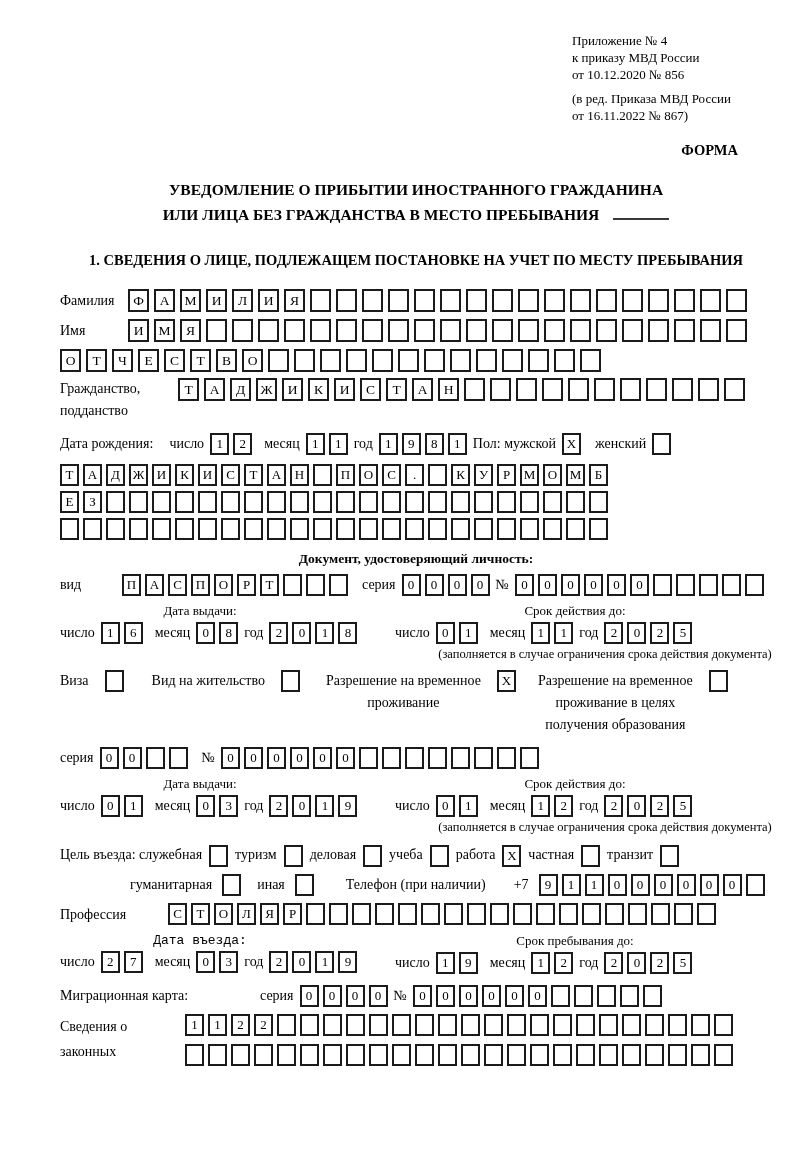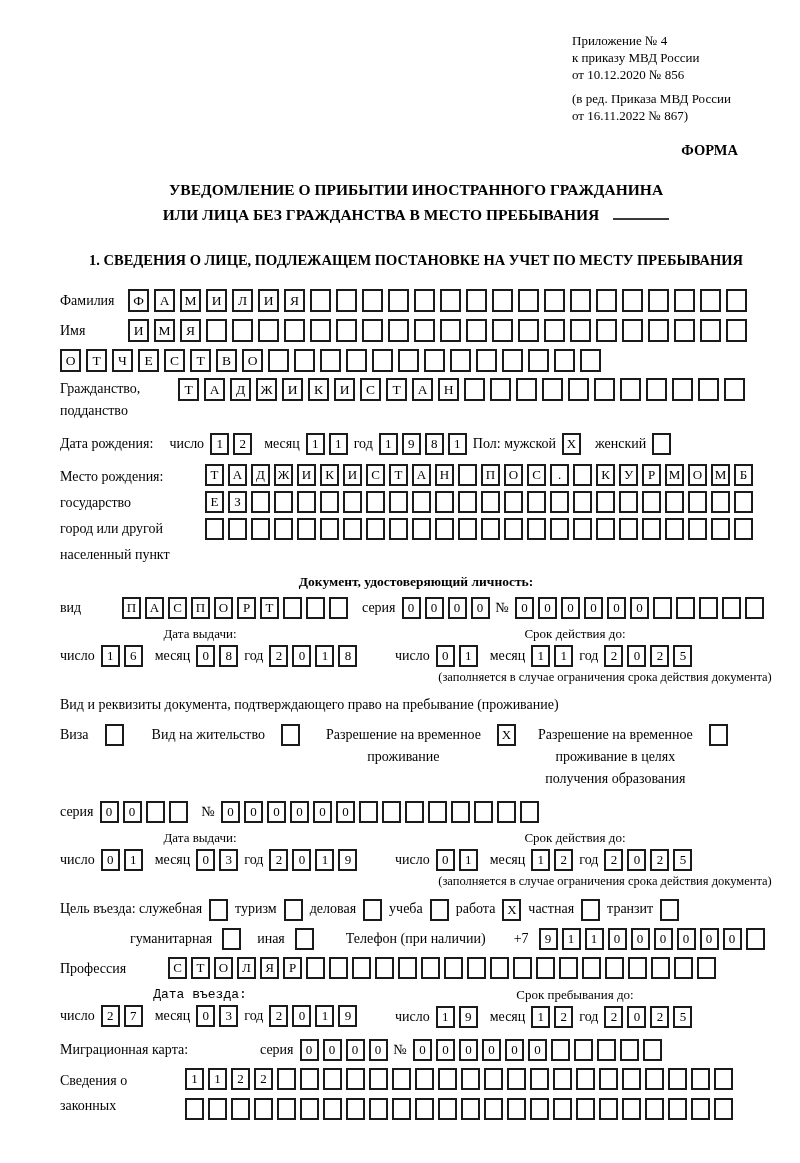--- a/index.html
+++ b/index.html
@@ -230,26 +230,20 @@
             <span class="cell">X</span>
           </span>
         <span class="lbl" style="margin-left:8px;">женский</span>
         <span class="cells sm box1">
             <span class="cell"></span>
           </span>
       </span>
     </div>
 
     <div class="row" style="margin-top:8px; margin-bottom:2px;">
-      <span class="lbl lbl-2l w145" style="line-height:26px;">
-        <span>Место рождения:</span><br>
-        <span>государство</span><br>
-        <span>город или другой</span><br>
-        <span>населенный пункт</span>
-      </span>
       <span class="stack-rows">
         <span class="cells sm">
             <span class="cell">Т</span>
             <span class="cell">А</span>
             <span class="cell">Д</span>
             <span class="cell">Ж</span>
             <span class="cell">И</span>
             <span class="cell">К</span>
             <span class="cell">И</span>
             <span class="cell">С</span>
@@ -407,21 +401,20 @@
               <span class="cell">2</span>
               <span class="cell">0</span>
               <span class="cell">2</span>
               <span class="cell">5</span>
             </span>
         </span>
         <div class="note" style="width:420px;">(заполняется в случае ограничения срока действия документа)</div>
       </div>
     </div>
 
-    <div class="para" style="margin-top:8px;">Вид и реквизиты документа, подтверждающего право на пребывание (проживание)</div>
 
     <div class="chk-row">
       <span class="chk-item">
         <span class="chk-txt">Виза</span>
         <span class="cells sm box1">
             <span class="cell"></span>
           </span>
       </span>
       <span class="chk-item" style="margin-left:28px;">
         <span class="chk-txt">Вид на жительство</span>

